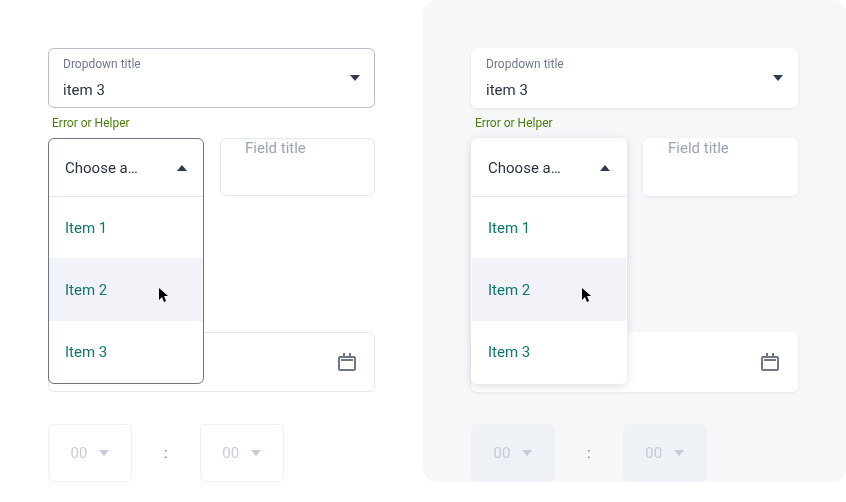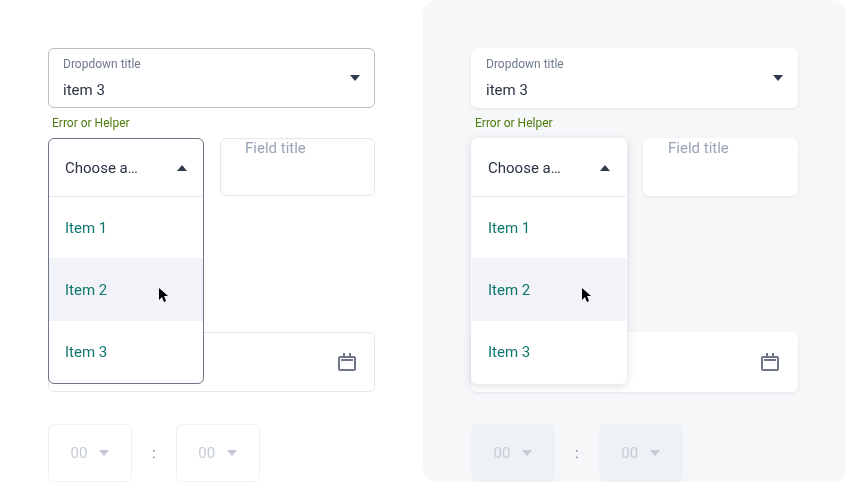--- a/index.html
+++ b/index.html
@@ -29,21 +29,21 @@
 .panel-right .field-box{border-color:transparent;box-shadow:0 1px 3px rgba(100,110,130,.12)}
 .field-placeholder{color:#9aa3b5;font-size:15px}
 .date-row{margin-top:-52px;height:60px;border:1px solid #e3e7ee;border-radius:6px;background:#fff;display:flex;align-items:center;justify-content:flex-end;padding:0 18px;position:relative;z-index:1}
 .panel-right .date-row{border-color:transparent;box-shadow:0 1px 3px rgba(100,110,130,.12)}
 .cal-icon{width:18px;height:18px;position:relative}
 .cal-icon::before{content:"";position:absolute;inset:3px 0 0 0;border:2px solid #6f7687;border-radius:2px}
 .cal-icon::after{content:"";position:absolute;left:3px;right:3px;top:6px;height:2px;background:#6f7687}
 .cal-rings{position:absolute;top:0;left:3px;right:3px;height:4px}
 .cal-rings::before,.cal-rings::after{content:"";position:absolute;width:2px;height:4px;background:#6f7687;top:0}
 .cal-rings::before{left:2px}.cal-rings::after{right:2px}
-.time-row{display:flex;align-items:center;gap:20px;margin-top:32px}
+.time-row{display:flex;align-items:center;gap:32px;margin-top:32px}
 .time-box{width:84px;height:58px;border:1px solid #eef1f5;border-radius:6px;background:#fff;display:flex;align-items:center;justify-content:center;gap:12px;color:#c5cbd6;font-size:15px}
 .panel-right .time-box{border-color:transparent;background:#eef1f5}
 .colon{color:#6f7a8c;font-size:15px}
 </style>
 </head>
 <body>
 
 <div class="panels">
 
   <div class="panel panel-left">

